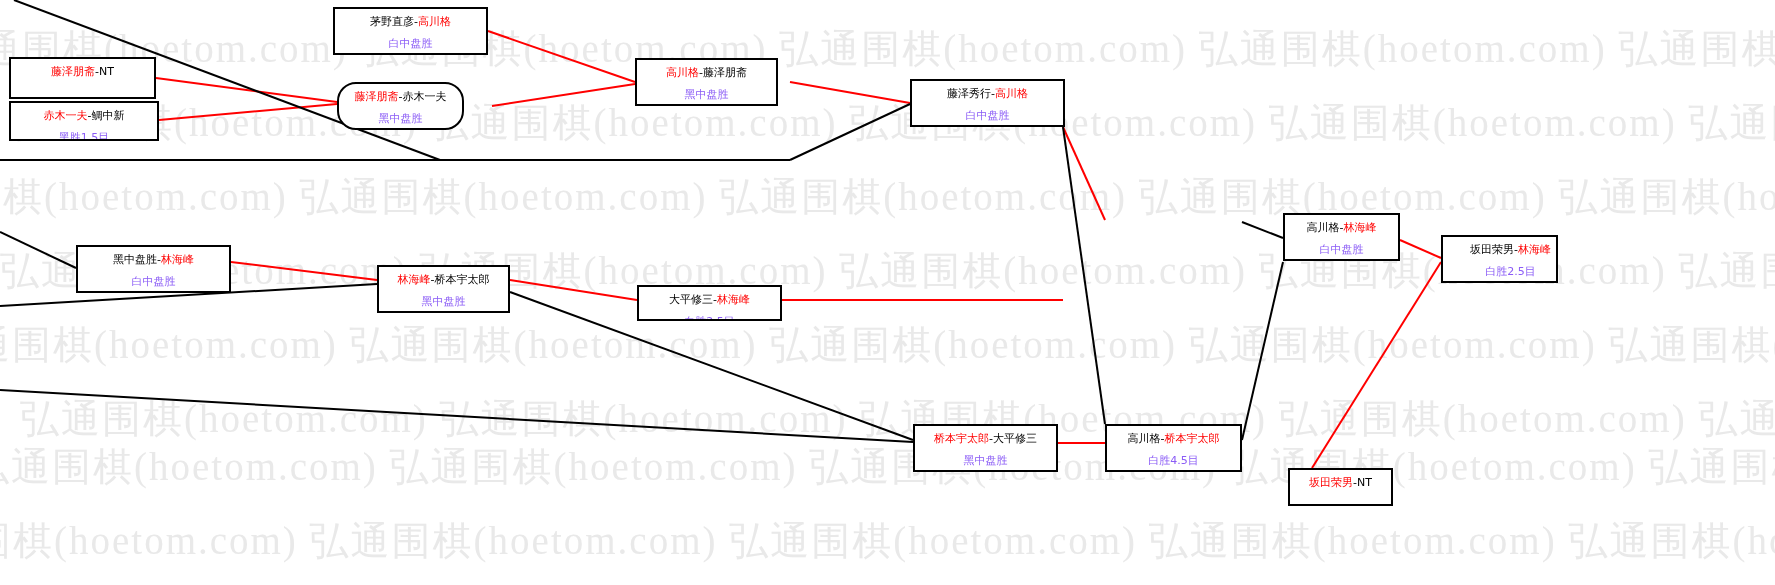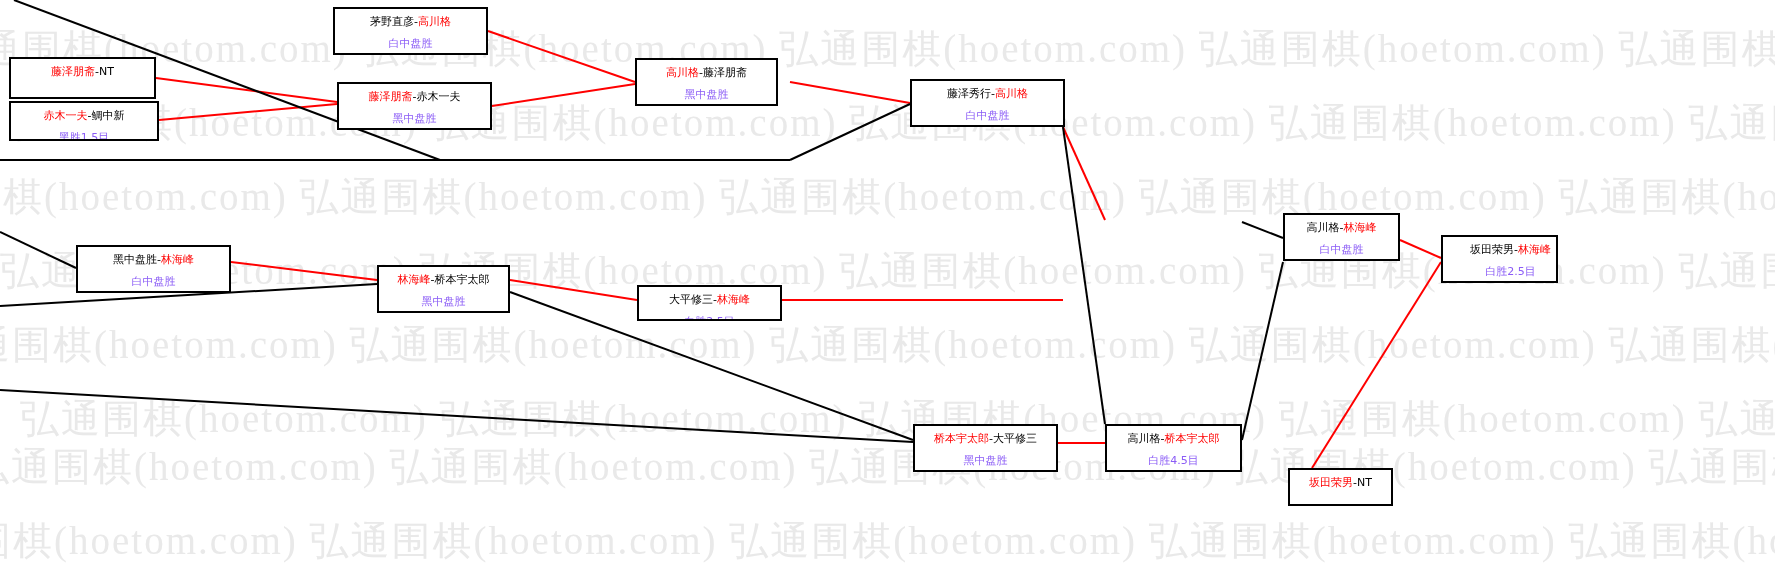--- a/index.html
+++ b/index.html
@@ -117,21 +117,21 @@
         <span class="ln1"><span class="seg p-blk">茅野直彦</span><span class="seg p-blk">-</span><span class="seg p-red">高川格</span></span>
         <span class="ln2">白中盘胜</span>
       </div>
       <div class="node" style="left: 9px; top: 57px; width: 147px; height: 42px;">
         <span class="ln1"><span class="seg p-red">藤泽朋斋</span><span class="seg p-blk">-</span><span class="seg p-blk">NT</span></span>
       </div>
       <div class="node" style="left: 9px; top: 101px; width: 150px; height: 40px;">
         <span class="ln1"><span class="seg p-red">赤木一夫</span><span class="seg p-blk">-</span><span class="seg p-blk">鲷中新</span></span>
         <span class="ln2">黑胜1.5目</span>
       </div>
-      <div class="node" style="left: 337px; top: 82px; width: 155px; height: 48px;">
+      <div class="node" style="left: 337px; top: 82px; width: 127px; height: 48px; border-radius: 19px;">
         <span class="ln1"><span class="seg p-red">藤泽朋斋</span><span class="seg p-blk">-</span><span class="seg p-blk">赤木一夫</span></span>
         <span class="ln2">黑中盘胜</span>
       </div>
       <div class="node" style="left: 635px; top: 58px; width: 143px; height: 48px;">
         <span class="ln1"><span class="seg p-red">高川格</span><span class="seg p-blk">-</span><span class="seg p-blk">藤泽朋斋</span></span>
         <span class="ln2">黑中盘胜</span>
       </div>
       <div class="node" style="left: 910px; top: 79px; width: 155px; height: 48px;">
         <span class="ln1"><span class="seg p-blk">藤泽秀行</span><span class="seg p-blk">-</span><span class="seg p-red">高川格</span></span>
         <span class="ln2">白中盘胜</span>

